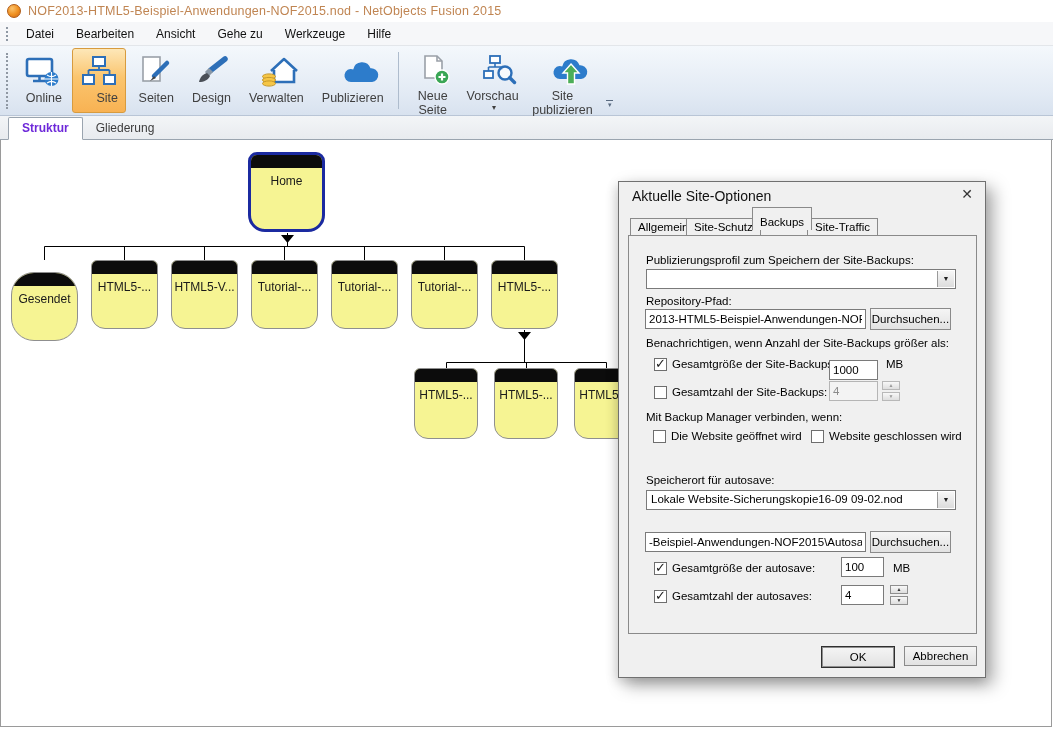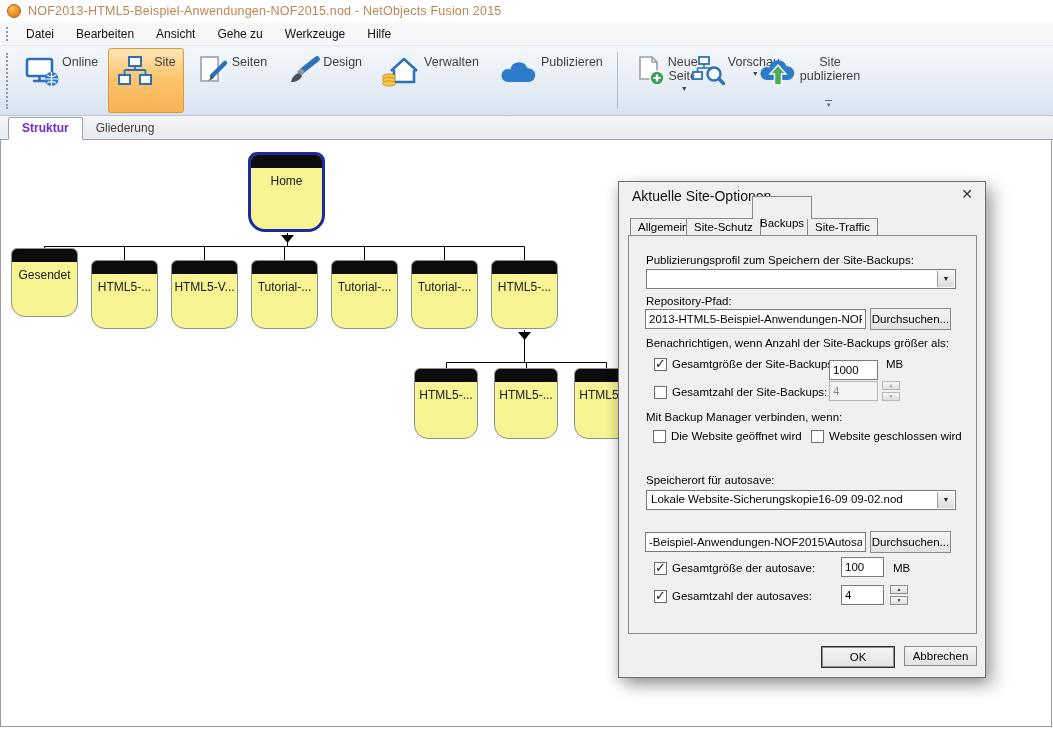--- a/index.html
+++ b/index.html
@@ -19,21 +19,21 @@
   .menubar { position:absolute; left:0; top:22px; width:100%; height:24px; background:#f6f7f9;
              display:flex; align-items:center; border-bottom:1px solid #e3e6ea; }
   .grip { border-left:2px dotted #8f98a3; height:14px; margin:0 7px 0 6px; }
   .menu-item { font-size:12px; padding:4px 11px; color:#111; cursor:default; }
 
   
   .toolbar { position:absolute; left:0; top:46px; width:100%; height:70px;
              background:linear-gradient(#f4f8fc,#e2eaf4 70%,#d8e2ef);
              border-bottom:1px solid #b9c5d6; display:flex; align-items:stretch; }
   .toolbar .grip { height:56px; align-self:center; }
-  .tb-btn { display:flex; flex-direction:row; align-items:flex-start; justify-content:flex-start;
+  .tb-btn { display:flex; flex-direction:column; align-items:flex-end; justify-content:flex-start;
             padding:5px 7px 3px 7px; margin:2px 1px; border:1px solid transparent; border-radius:3px; }
   .tb-btn .ico { height:36px; display:flex; align-items:center; justify-content:center; }
   .tb-label { font-size:12.5px; color:#3f3f3f; text-align:center; line-height:1.15; margin-top:1px; }
   .tb-btn.active { background:linear-gradient(#fde7b8,#fbc56e 45%,#f8b253);
                    border:1px solid #d79b3f; }
   .tb-sep { width:1px; background:#aebccd; margin:6px 5px; }
   .tb-overflow { align-self:flex-end; margin:0 0 8px 2px; width:12px; text-align:center; color:#5a6b80; }
   .tb-overflow .bar { display:block; width:7px; border-top:1px solid #5a6b80; margin:0 auto 1px auto; }
   .tb-overflow .chev { font-size:7px; line-height:5px; display:block; }
   .tb-label-wrap { display:flex; flex-wrap:wrap; justify-content:center; align-items:center; }
@@ -62,21 +62,21 @@
 
   
   .dialog { position:absolute; left:618px; top:181px; width:368px; height:497px; z-index:10;
             background:#f0f0f0; border:1px solid #707070;
             box-shadow:7px 7px 16px rgba(0,0,0,.35), -3px 4px 10px rgba(0,0,0,.12);
             font-size:11.5px; }
   .dlg-title { position:absolute; left:13px; top:6px; font-size:14px; color:#111; }
   .dlg-close { position:absolute; right:12px; top:4px; font-size:14px; color:#333; line-height:16px; }
   .dtab { position:absolute; top:36px; height:18px; background:#f0f0f0; border:1px solid #8a8a8a;
           border-bottom:none; padding:2px 7px 0 7px; z-index:2; }
-  .dtab.active { top:14px; height:23px; padding-top:20px; z-index:4; }
+  .dtab.active { top:25px; height:23px; padding-top:8px; z-index:4; }
   .dlg-page { position:absolute; left:9px; top:53px; width:349px; height:399px;
               border:1px solid #8a8a8a; background:#f0f0f0; z-index:3; }
   .groupbox { position:absolute; border:1px solid #cfcfcf; box-shadow:0 0 0 1px #fbfbfb inset; }
   .glegend { position:absolute; top:-8px; left:8px; background:#f0f0f0; padding:0 4px; font-size:11.5px; }
   .dlabel { position:absolute; white-space:nowrap; font-size:11.5px; color:#000; z-index:5; }
   .combo { position:absolute; height:20px; background:#fff; border:1px solid #7a7a7a; z-index:5; }
   .combo .ctxt { position:absolute; left:4px; top:2px; white-space:nowrap; overflow:hidden; right:20px; }
   .combo .cbtn { position:absolute; right:1px; top:1px; bottom:1px; width:17px;
                  background:linear-gradient(#f7f7f7,#dcdcdc); border-left:1px solid #9a9a9a;
                  font-size:7px; color:#222; text-align:center; line-height:16px; }
@@ -257,21 +257,21 @@
       <polygon points="281,235 294,235 287.5,243"></polygon>
       <polygon points="518,332 531,332 524.5,340"></polygon>
     </g>
   </svg>
 
   <div class="page-node selected" style="left:248px; top:152px; width:77px; height:80px;">
     <div class="bar"></div>
     <span class="nlabel">Home</span>
   </div>
 
-  <div class="page-node" style="left:11px; top:248px; width:67px; height:69px;">
+  <div class="page-node" style="left:11px; top:272px; width:67px; height:69px;border-radius:23px;">
     <div class="bar"></div>
     <span class="nlabel">Gesendet</span>
   </div>
   <div class="page-node" style="left:91px; top:260px; width:67px; height:69px;">
     <div class="bar"></div>
     <span class="nlabel">HTML5-...</span>
   </div>
   <div class="page-node" style="left:171px; top:260px; width:67px; height:69px;">
     <div class="bar"></div>
     <span class="nlabel">HTML5-V...</span>

